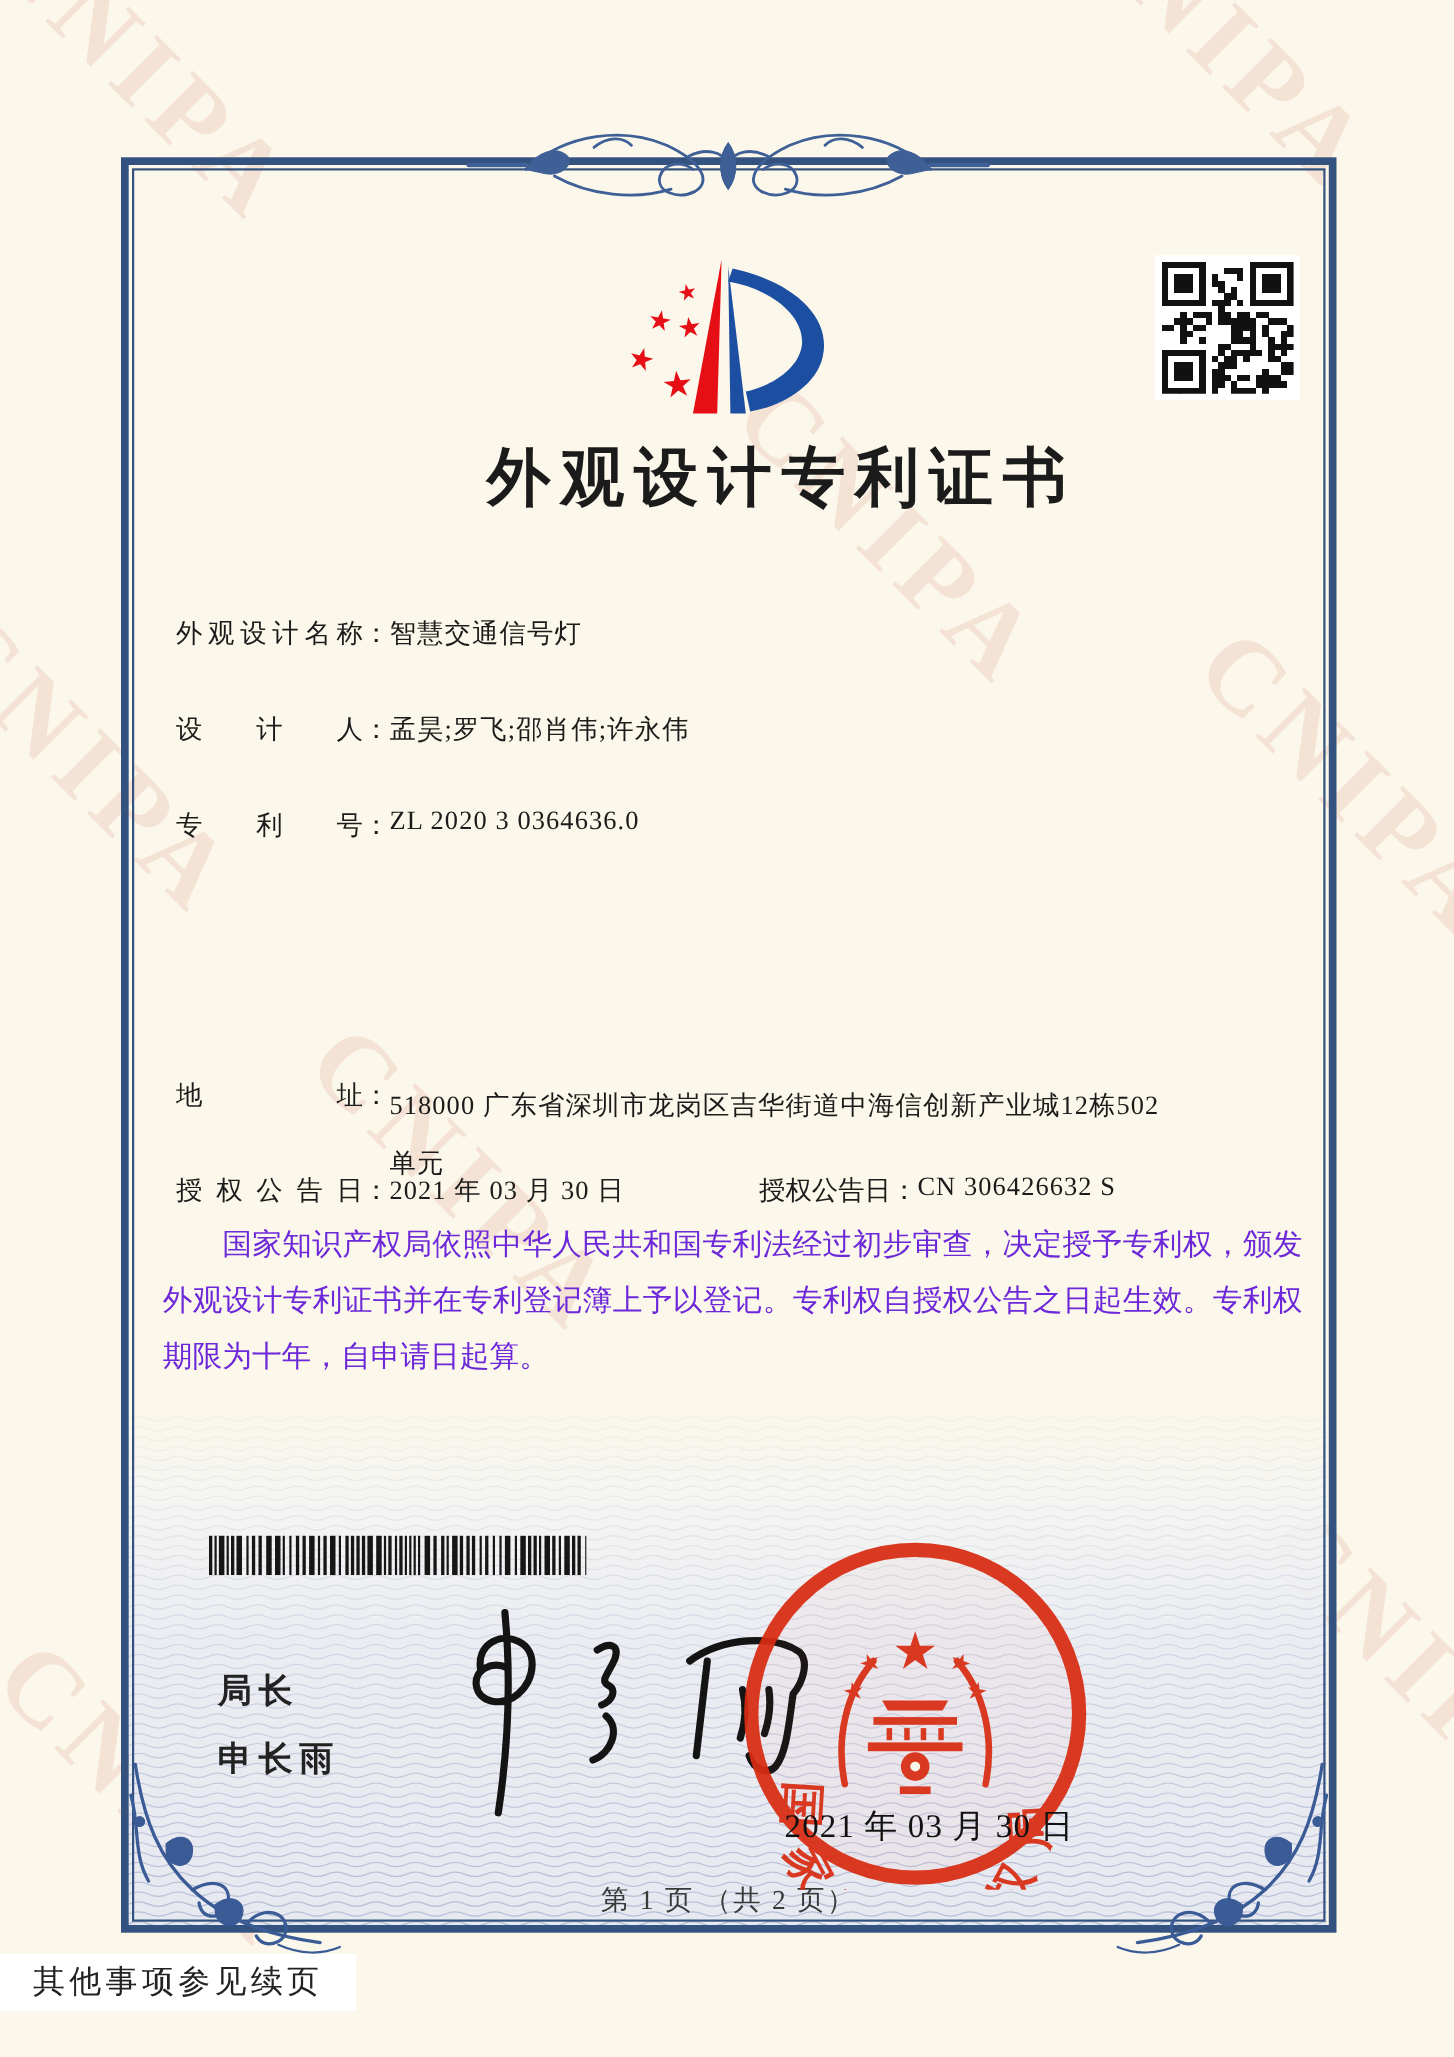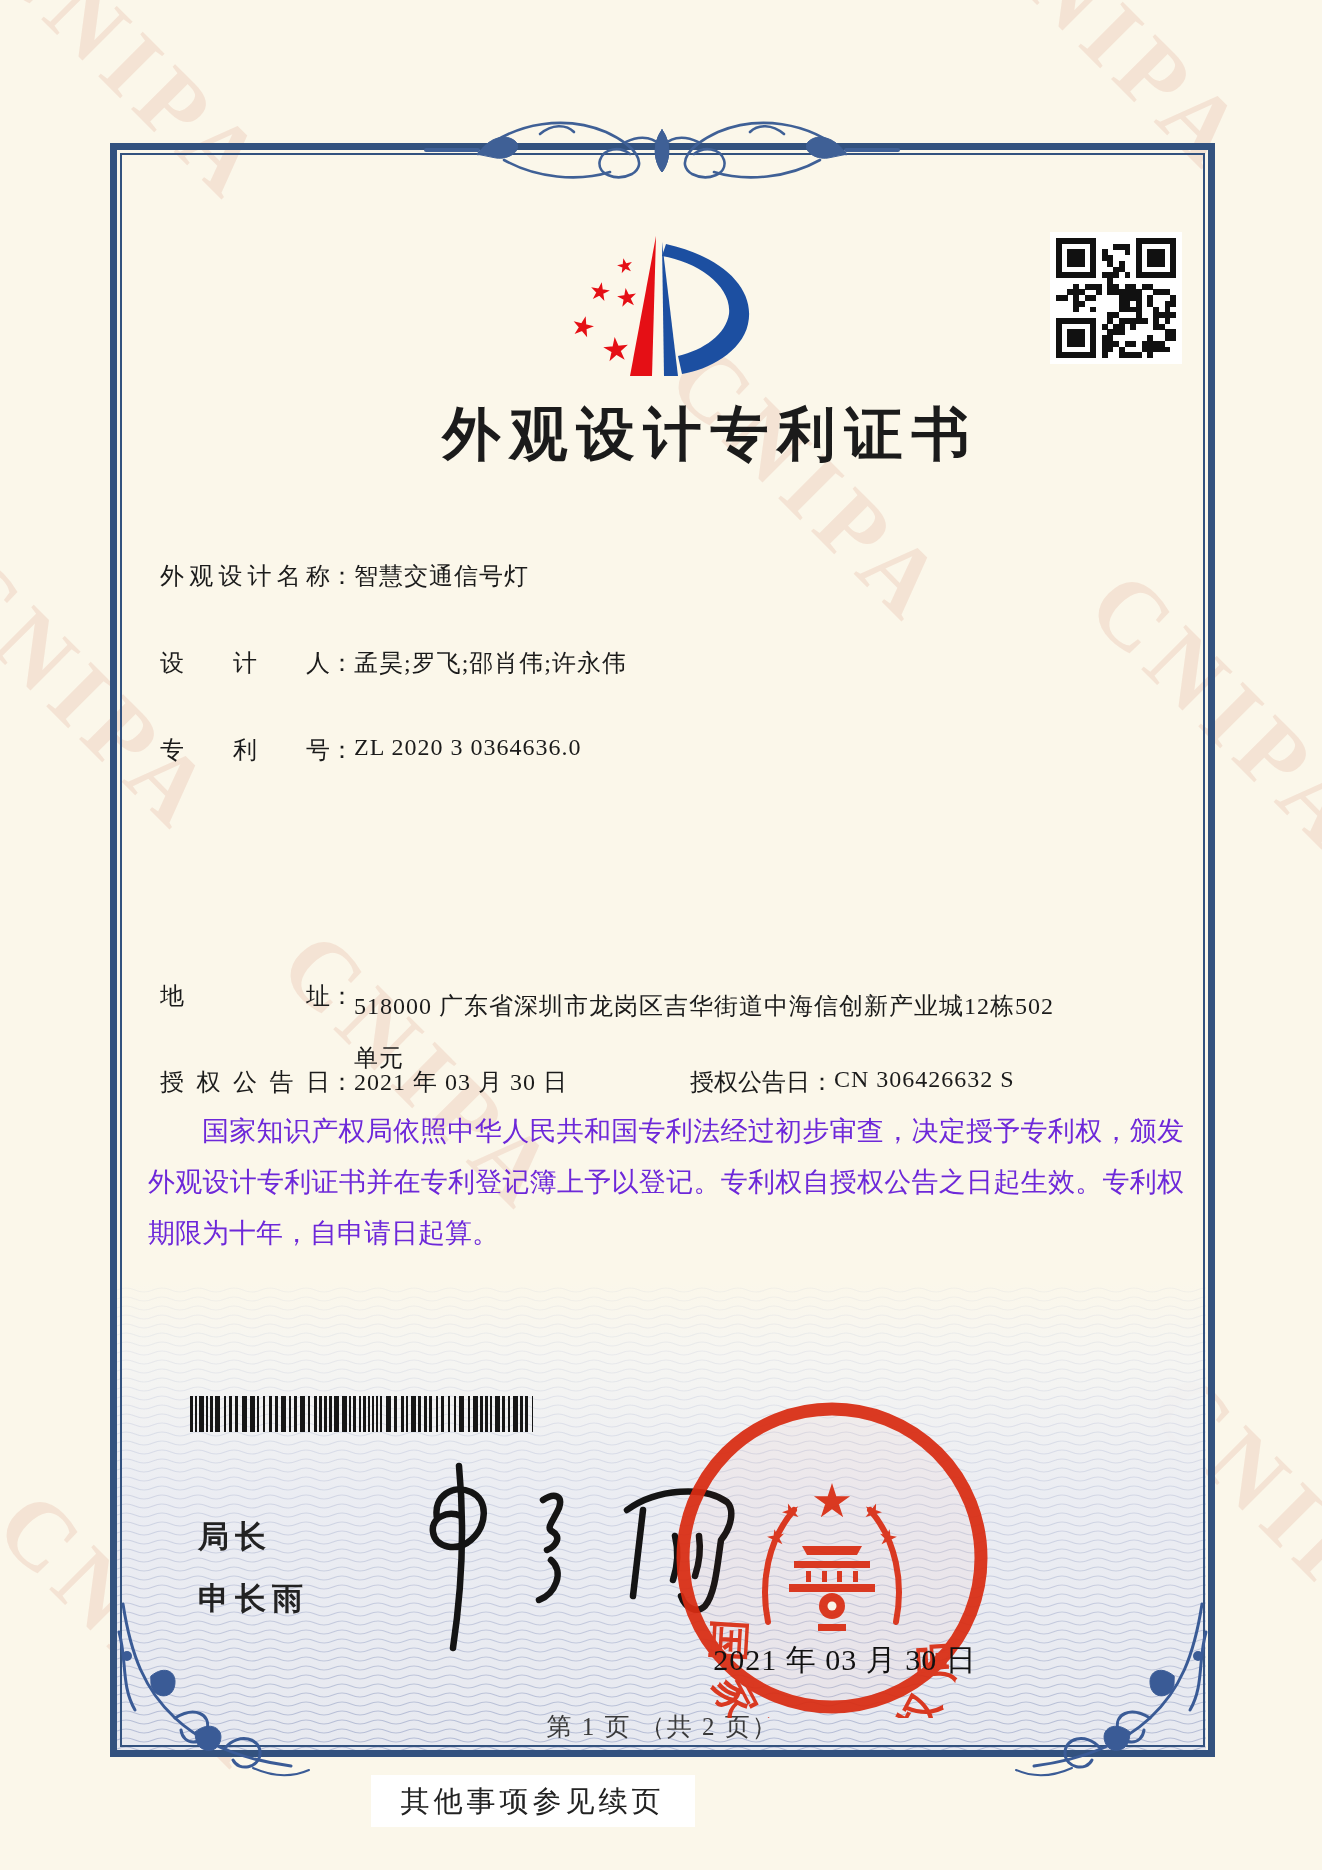--- a/index.html
+++ b/index.html
@@ -42,21 +42,21 @@
   .sig-label{position:absolute;left:198px;font-family:"Liberation Sans",sans-serif;
              font-weight:600;font-size:31px;letter-spacing:6px;color:#222;z-index:2;}
   #sig-svg{left:375px;top:1448px;z-index:2;}
   
   #seal{left:672px;top:1398px;z-index:3;opacity:0.93;}
   #seal-date{left:690px;top:1640px;width:310px;text-align:center;font-size:30px;
              letter-spacing:1px;color:#111;z-index:4;}
   
   #page-info{left:110px;top:1710px;width:1105px;text-align:center;font-size:25px;
              letter-spacing:2px;color:#3a3a3a;z-index:2;}
-  #cont-note{left:0;top:1782px;width:1065px;text-align:center;z-index:2;}
+  #cont-note{left:0;top:1782px;width:1065px;z-index:2;}
   #cont-note span{background:#ffffff;padding:10px 30px;font-size:29px;letter-spacing:4px;color:#222;}
   
   .orn{z-index:6;pointer-events:none;}
   svg{display:block;}
 </style>
 </head>
 <body>
 
 <div id="page">
 

